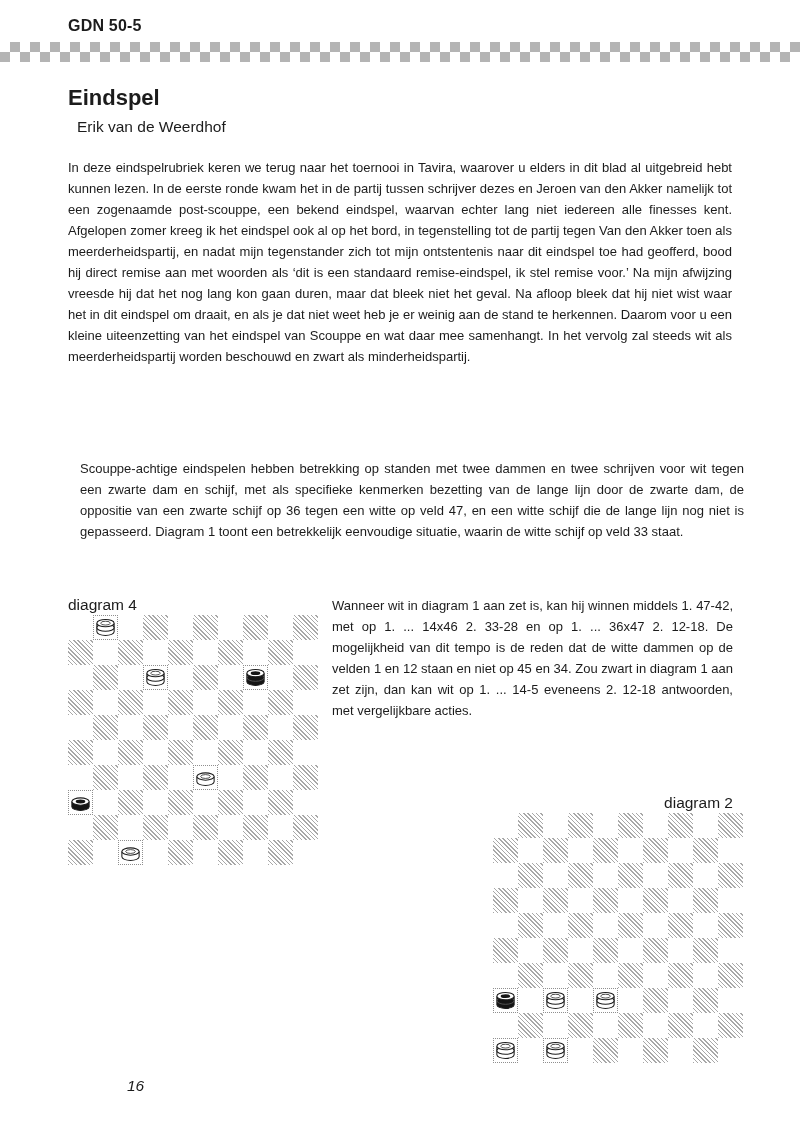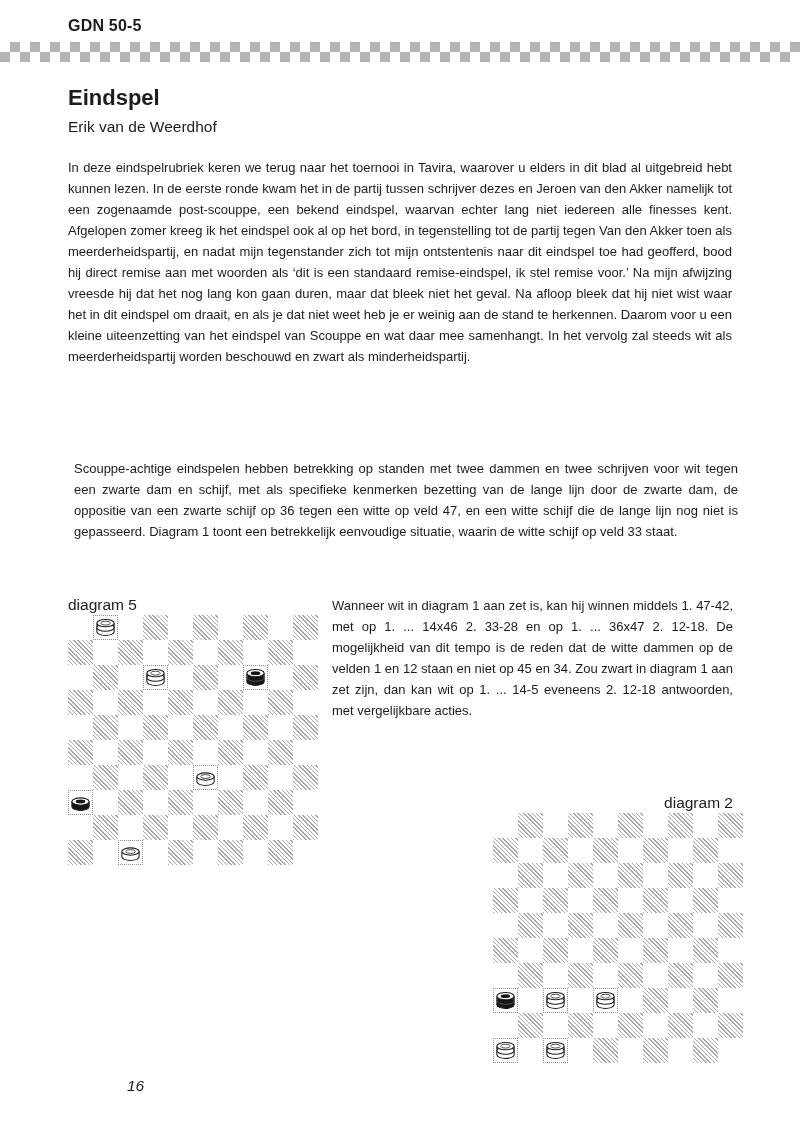--- a/index.html
+++ b/index.html
@@ -15,29 +15,29 @@
   .band {
     position:absolute; left:0; top:42px; width:800px; height:20px;
     background-image: conic-gradient(#b4b4b4 0 25%, #ffffff 0 50%, #b4b4b4 0 75%, #ffffff 0);
     background-size:20px 20px;
   }
   .title {
     position:absolute; left:68px; top:85px;
     font-size:22px; font-weight:bold;
   }
   .author {
-    position:absolute; left:68px; top:118px;
+    position:absolute; left:77px; top:118px;
     font-size:15.5px;
   }
   .body-text {
     position:absolute; font-size:13px; line-height:21px;
     text-align:justify;
   }
   #para1 { left:68px; top:157px; width:664px; }
-  #para2 { left:74px; top:458px; width:664px; }
+  #para2 { left:80px; top:458px; width:664px; }
   #d1text { left:332px; top:595px; width:401px; }
   #d2text { left:68px;  top:888px; width:423px; }
   .diagram-label {
     position:absolute; font-size:15.5px; line-height:18px;
   }
   #d1label { left:68px; top:596px; }
   #d2label { left:492px; top:794px; width:241px; text-align:right; }
   .board {
     position:absolute; width:250px; height:250px;
     display:grid;
@@ -67,21 +67,21 @@
 
   <div class="issue">GDN 50-5</div>
   <div class="band"></div>
 
   <h1 class="title" style="margin:0">Eindspel</h1>
   <div class="author">Erik van de Weerdhof</div>
 
   <p class="body-text" id="para1" style="margin:0">In deze eindspelrubriek keren we terug naar het toernooi in Tavira, waarover u elders in dit blad al uitgebreid hebt kunnen lezen. In de eerste ronde kwam het in de partij tussen schrijver dezes en Jeroen van den Akker namelijk tot een zogenaamde post-scouppe, een bekend eindspel, waarvan echter lang niet iedereen alle finesses kent. Afgelopen zomer kreeg ik het eindspel ook al op het bord, in tegenstelling tot de partij tegen Van den Akker toen als meerderheidspartij, en nadat mijn tegenstander zich tot mijn ontstentenis naar dit eindspel toe had geofferd, bood hij direct remise aan met woorden als ‘dit is een standaard remise-eindspel, ik stel remise voor.’ Na mijn afwijzing vreesde hij dat het nog lang kon gaan duren, maar dat bleek niet het geval. Na afloop bleek dat hij niet wist waar het in dit eindspel om draait, en als je dat niet weet heb je er weinig aan de stand te herkennen. Daarom voor u een kleine uiteenzetting van het eindspel van Scouppe en wat daar mee samenhangt. In het vervolg zal steeds wit als meerderheidspartij worden beschouwd en zwart als minderheidspartij.</p>
   <p class="body-text" id="para2" style="margin:0">Scouppe-achtige eindspelen hebben betrekking op standen met twee dammen en twee schrijven voor wit tegen een zwarte dam en schijf, met als specifieke kenmerken bezetting van de lange lijn door de zwarte dam, de oppositie van een zwarte schijf op 36 tegen een witte op veld 47, en een witte schijf die de lange lijn nog niet is gepasseerd. Diagram 1 toont een betrekkelijk eenvoudige situatie, waarin de witte schijf op veld 33 staat.</p>
 
-  <div class="diagram-label" id="d1label">diagram 5</div>
+  <div class="diagram-label" id="d1label">diagram 4</div>
   <div class="board" id="board1">
       <div class="sq"></div>
       <div class="sq occupied">
         <svg width="23" height="24" viewBox="0 0 24 24">
           <path d="M3 8 L3 17 A9 3.8 0 0 0 21 17 L21 8" fill="#fff" stroke="#1c1c1c" stroke-width="1.1"></path>
           <ellipse cx="12" cy="12.7" rx="9" ry="3.8" fill="#fff" stroke="#1c1c1c" stroke-width="1.1"></ellipse>
           <ellipse cx="12" cy="8" rx="9" ry="3.8" fill="#fff" stroke="#1c1c1c" stroke-width="1.1"></ellipse>
           <ellipse cx="12" cy="8" rx="5" ry="2" fill="none" stroke="#1c1c1c" stroke-width="0.8"></ellipse>
         </svg>
       </div>

